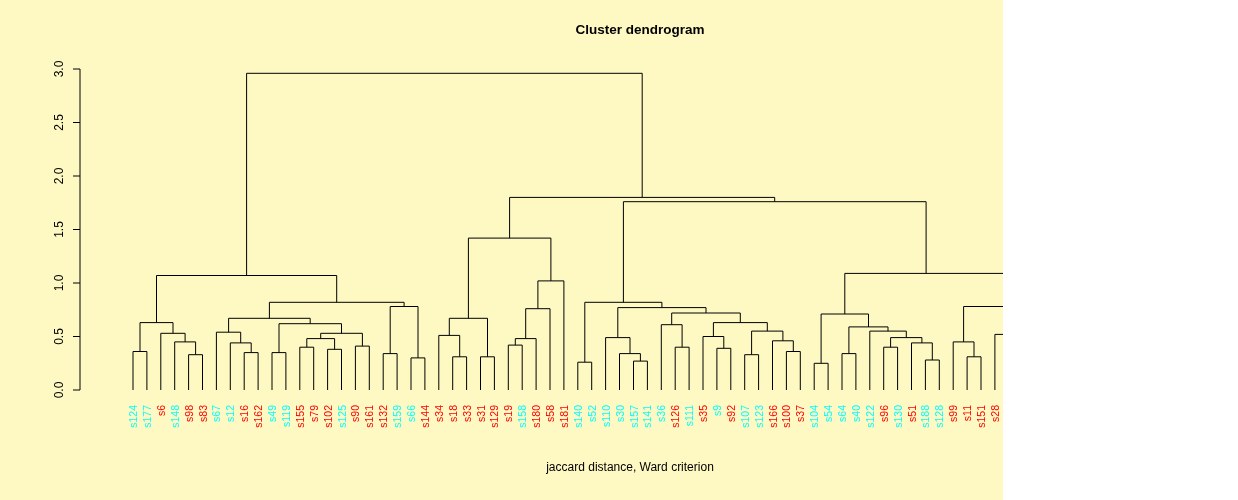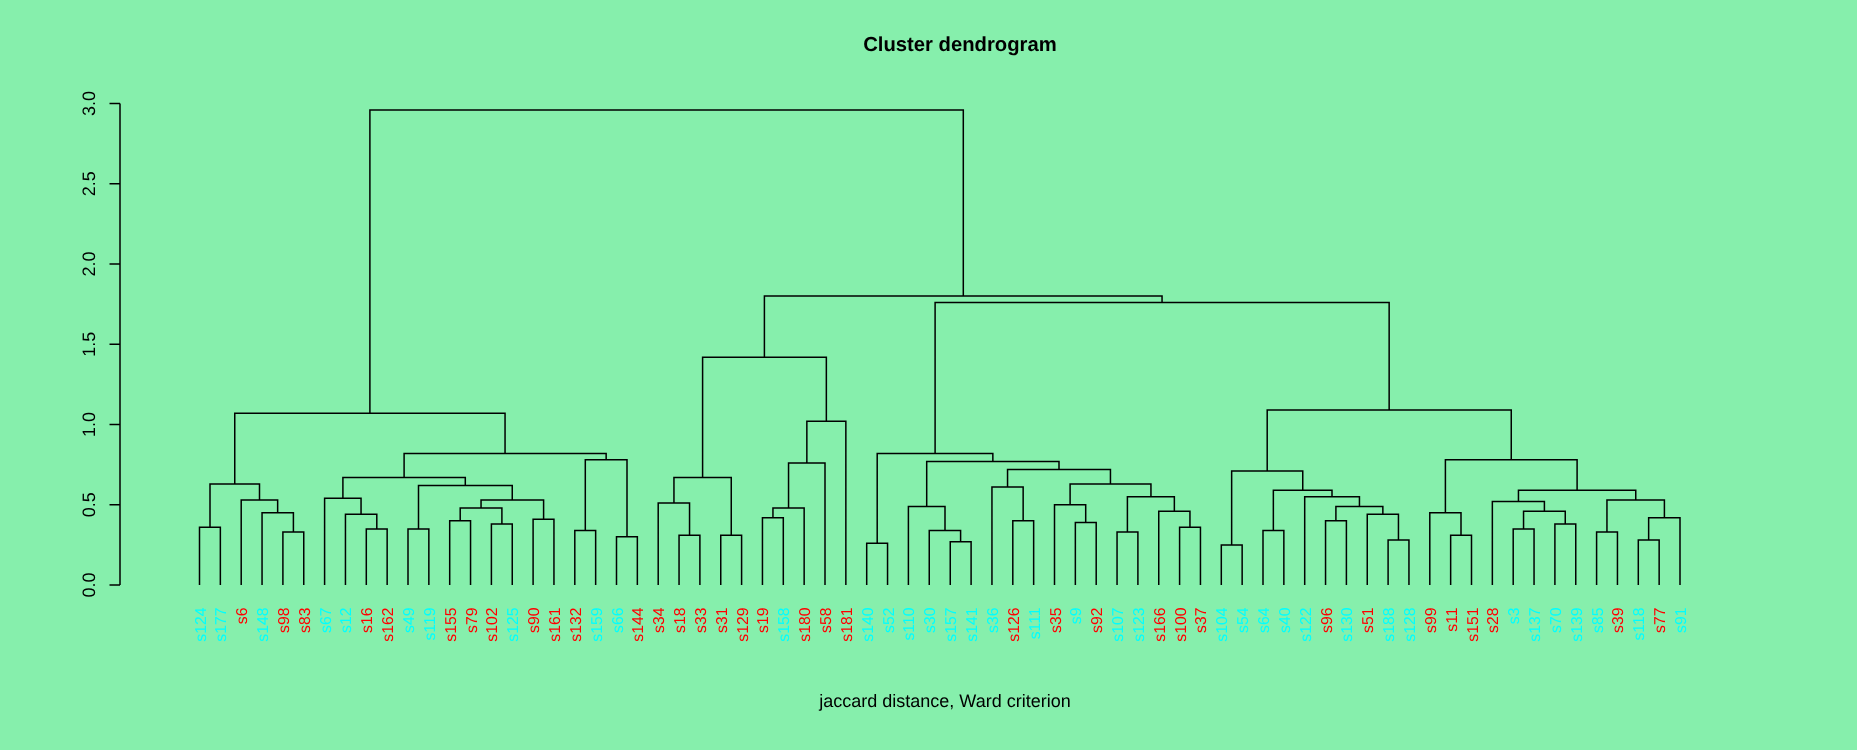--- a/index.html
+++ b/index.html
@@ -1,19 +1,19 @@
 <!DOCTYPE html>
 <html><head>
 <meta charset="utf-8">
 <style>
   html, body { margin: 0; padding: 0; background: #ffffff; }
   .stage {
     position: relative;
-    width: 1238px; height: 500px;
-    background: #86efac;
+    width: 1003px; height: 500px;
+    background: #fef9c3;
     font-family: "Liberation Sans", sans-serif;
     overflow: hidden;
   }
   svg text { font-family: "Liberation Sans", sans-serif; }
   .chart-title { font-weight: bold; font-size: 13.5px; fill: #000000; }
   .chart-caption { font-size: 12px; fill: #000000; }
   .tick-label { font-size: 12px; fill: #000000; }
   .leaf-label { font-size: 10.5px; }
 </style>
 </head>

